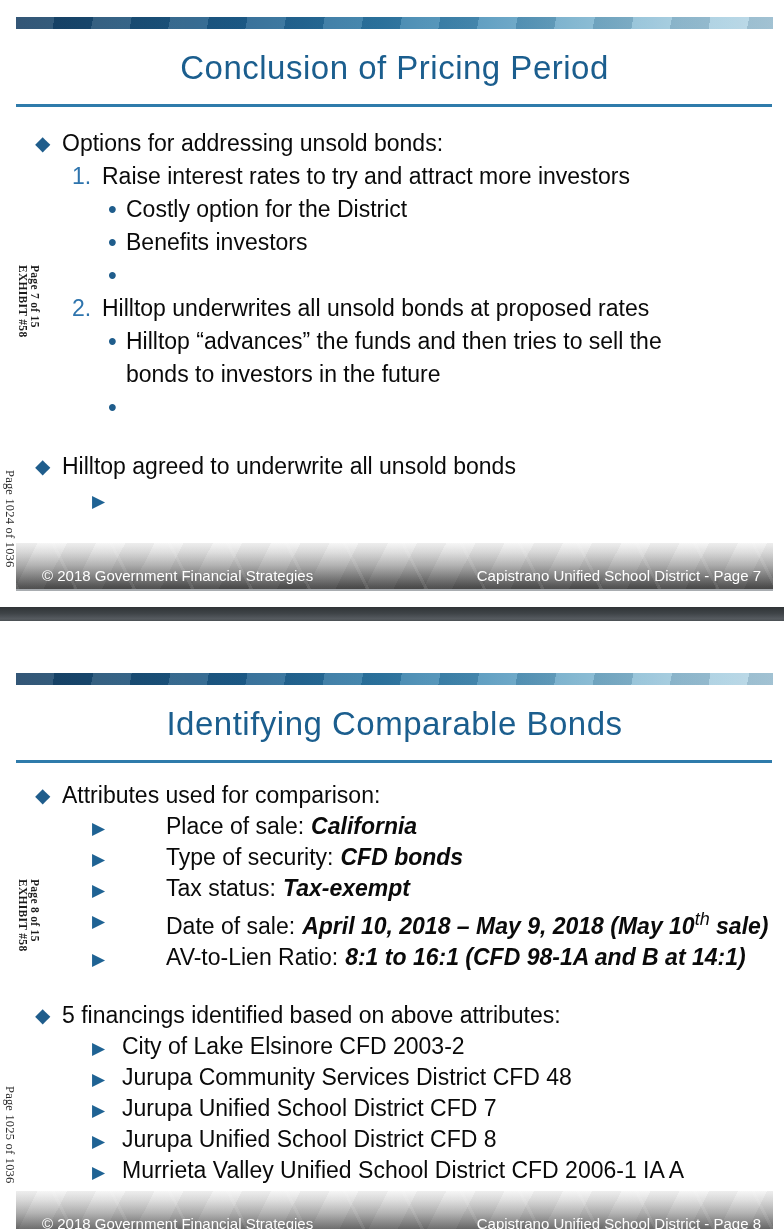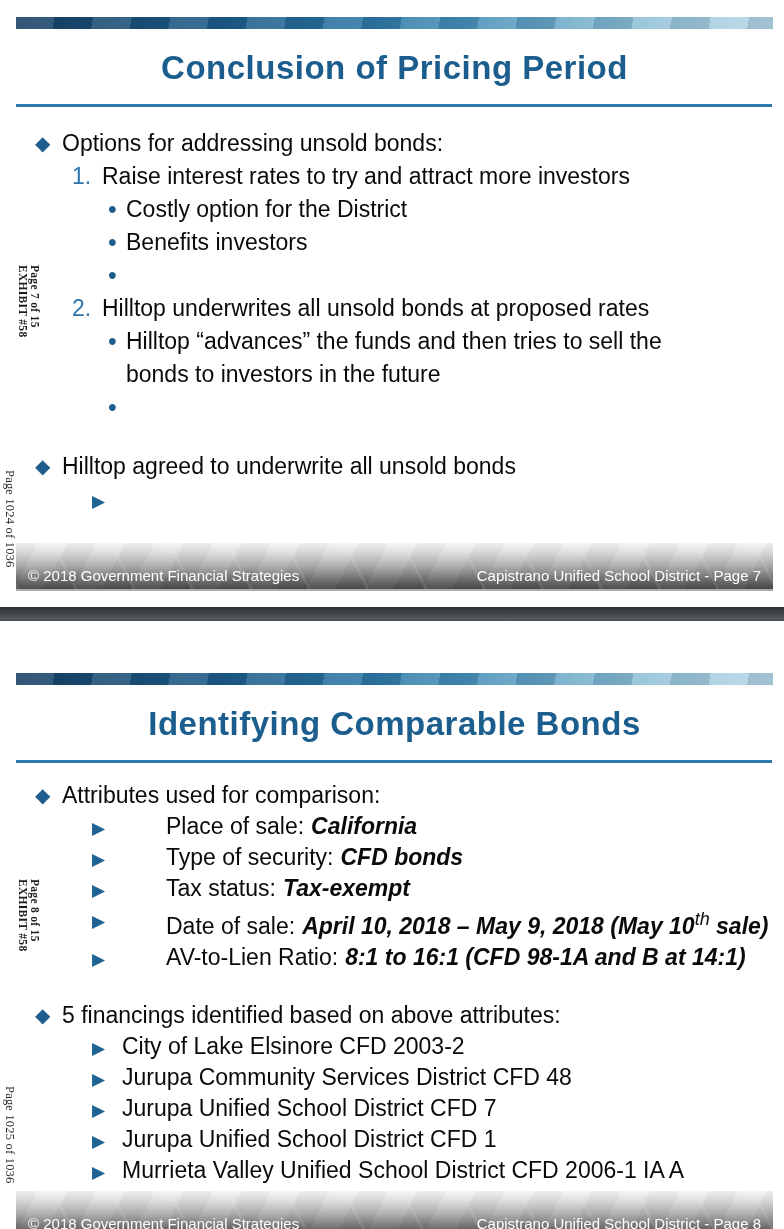--- a/index.html
+++ b/index.html
@@ -12,21 +12,21 @@
   .slide-2{top:656px;height:581px;border-bottom:6px solid #84cc16;}
 
   .deco-bar{
     position:absolute;top:17px;left:0;right:0;height:12px;
     background:
       repeating-linear-gradient(100deg, rgba(255,255,255,0.12) 0 38px, rgba(8,40,70,0.12) 38px 76px),
       linear-gradient(90deg,#173F63 0%,#1A4E75 14%,#1E5E8C 30%,#2F7AA6 48%,#4E94BB 62%,#7BB3CE 76%,#9FC9DD 88%,#B7D7E6 100%);
   }
   .slide-title{
     position:absolute;top:44px;left:0;right:0;margin:0;text-align:center;
-    font-size:33px;line-height:48px;font-weight:bold;color:#1B5E8E;letter-spacing:0.5px;
+    font-size:33px;line-height:48px;font-weight:normal;color:#1B5E8E;letter-spacing:0.5px;
   }
   .title-rule{position:absolute;top:104px;left:0;right:1px;height:3px;background:#2F7BAB;}
 
   .content{position:absolute;left:0;right:0;}
   .content-1{top:127px;}
   .content-2{top:124px;}
   .content-1 .li{line-height:33px;}
   .content-2 .li{line-height:31px;}
   .li{display:flex;align-items:flex-start;font-size:23px;}
   .li .txt{flex:1;}
@@ -42,21 +42,21 @@
   .spacer-1{margin-top:26px;}
   .spacer-2{margin-top:27px;}
   .wrap-constrain .txt{max-width:585px;}
   .attr-value{font-style:italic;font-weight:bold;}
   .attr-label{margin-right:7px;margin-left:44px;}
   sup{font-size:18px;font-style:italic;}
 
   .slide-footer{
     position:absolute;left:0;right:0;bottom:0;height:46px;
     display:flex;justify-content:space-between;align-items:flex-end;
-    padding:0 12px 5px 12px;box-sizing:border-box;
+    padding:0 12px 5px 26px;box-sizing:border-box;
     color:#ffffff;font-size:15px;
     background:
       repeating-linear-gradient(63deg, rgba(255,255,255,0.09) 0 3px, rgba(255,255,255,0) 3px 52px),
       repeating-linear-gradient(-63deg, rgba(90,90,90,0.10) 0 26px, rgba(170,170,170,0.10) 26px 52px),
       linear-gradient(180deg,#FFFFFF 0%,#E2E2E2 22%,#B5B5B5 48%,#7F7F7F 72%,#4E4E4E 94%,#454545 100%);
   }
 
   .page-separator{
     position:absolute;left:0;top:607px;width:784px;height:14px;
     background:linear-gradient(180deg,#303437 0%,#3E4347 45%,#565B60 85%,#4A4F53 100%);
@@ -174,21 +174,21 @@
       <div class="li lvlA">
         <span class="mk mk-arrow">▶</span>
         <span class="txt">Jurupa Community Services District CFD 48</span>
       </div>
       <div class="li lvlA">
         <span class="mk mk-arrow">▶</span>
         <span class="txt">Jurupa Unified School District CFD 7</span>
       </div>
       <div class="li lvlA">
         <span class="mk mk-arrow">▶</span>
-        <span class="txt">Jurupa Unified School District CFD 1</span>
+        <span class="txt">Jurupa Unified School District CFD 8</span>
       </div>
       <div class="li lvlA">
         <span class="mk mk-arrow">▶</span>
         <span class="txt">Murrieta Valley Unified School District CFD 2006-1 IA A</span>
       </div>
     </div>
 
     <footer class="slide-footer">
       <span>© 2018 Government Financial Strategies</span>
       <span>Capistrano Unified School District - Page 8</span>

